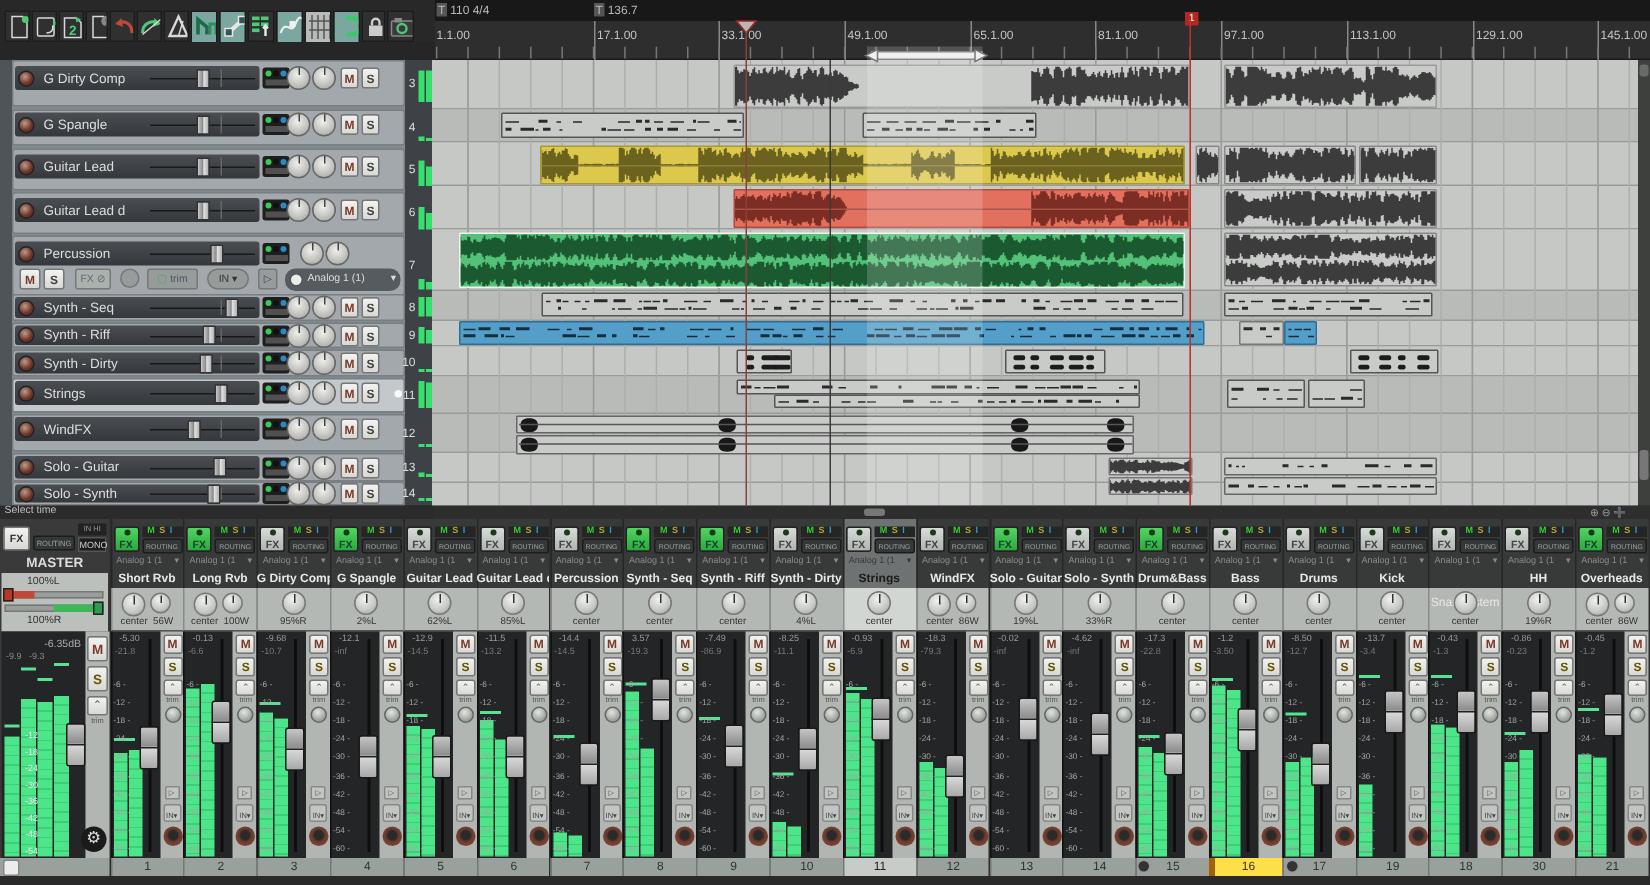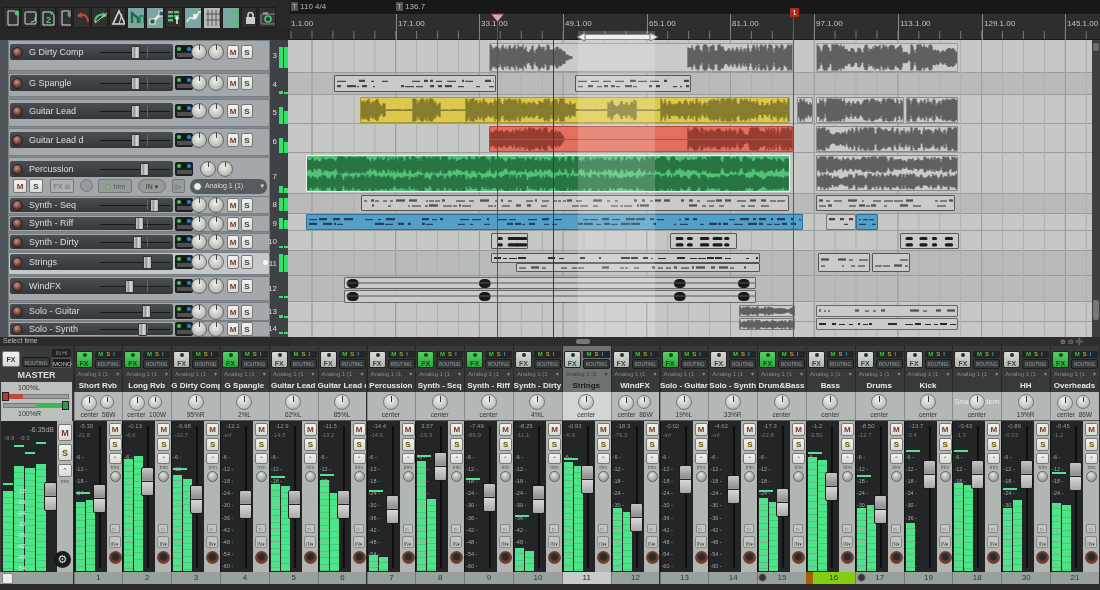--- a/index.html
+++ b/index.html
@@ -1277,21 +1277,21 @@
 <div class="ab btn" style="left:792.1px;top:438px;width:13px;height:13px;font-size:8px;font-weight:bold;line-height:12px;color:#665500">S</div>
 <div class="ab btn" style="left:792.1px;top:453px;width:13px;height:11px;font-size:6px;line-height:10px;color:#555">⌃</div>
 <div class="ab" style="left:792.1px;top:464px;width:13px;height:6px;color:#555;font-size:5px;text-align:center">trim</div>
 <div class="ab" style="left:793.1px;top:471px;width:11px;height:11px;border-radius:50%;background:radial-gradient(circle at 42% 32%,#e2e6e2,#9aa09a 70%);border:1px solid #666"></div>
 <div class="ab" style="left:793.1px;top:524px;width:10px;height:9px;background:#c2c6c2;border:1px solid #888;border-radius:1px;color:#555;font-size:5px;line-height:8px;text-align:center">▷</div>
 <div class="ab" style="left:792.1px;top:536px;width:12px;height:12px;background:#c2c6c2;border:1px solid #888;border-radius:2px;color:#444;font-size:5px;text-align:center;line-height:5px"><br>IN▾</div>
 <div class="ab" style="left:792.1px;top:551px;width:13px;height:13px;border-radius:50%;background:radial-gradient(circle at 50% 45%,#2a2a2a 30%,#6a3a2c 45%,#7c4434 70%,#50302a)"></div>
 <div class="ab" style="left:805.9px;top:346px;width:48.8px;height:46px;background:#383a3a;border-left:1px solid #262626"></div>
 <div class="ab" style="left:805.9px;top:392px;width:48.8px;height:29px;background:#b4b8b4;border-left:1px solid #8a8a8a;border-bottom:1px solid #555"></div>
 <div class="ab" style="left:805.9px;top:421px;width:48.8px;height:151px;background:#232527;border-left:1px solid #111"></div>
-<div class="ab" style="left:805.9px;top:572px;width:48.8px;height:12px;background:#84cc16;border-left:7px solid #a16207;color:#333;font-size:8px;text-align:center;line-height:12px">16</div>
+<div class="ab" style="left:805.9px;top:572px;width:48.8px;height:12px;background:#fde047;border-left:4px solid #a16207;color:#333;font-size:8px;text-align:center;line-height:12px">16</div>
 <div class="ab" style="left:807.9px;top:351px;width:17px;height:17px;background:linear-gradient(#d8dcd8,#b0b4b0);border:1px solid #222;border-radius:2px;font-size:7px;font-weight:bold;color:#444;;text-align:center;line-height:24px">FX</div>
 <div class="ab" style="left:814.9px;top:353px;width:4px;height:4px;border-radius:50%;background:#1a3a1a"></div>
 <div class="ab" style="left:826.9px;top:351px;width:27px;height:7px;font-size:6px;font-weight:bold;color:#3c3;letter-spacing:3px;text-align:center;background:#252525">M<span style="color:#aa3">S</span><span style="color:#39c">I</span></div>
 <div class="ab" style="left:826.9px;top:359px;width:27px;height:10px;font-size:4.6px;line-height:10px;color:#9aa0a0;background:#343838;border:1px solid #1c1c1c;border-radius:2px;text-align:center">ROUTING</div>
 <div class="ab" style="left:806.9px;top:370px;width:46.8px;height:9px;color:#8a8a8a;font-size:6px;padding-left:3px;line-height:9px">Analog 1 (1 <span style="float:right;margin-right:2px">▾</span></div>
 <div class="ab" style="left:805.9px;top:381px;width:48.8px;height:10px;color:#e8e8e8;font-size:8px;font-weight:bold;text-align:center;white-space:nowrap;overflow:hidden">Bass</div>
 <div class="ab" style="left:822.4px;top:394.0px;width:16px;height:16px;border-radius:50%;background:radial-gradient(circle at 42% 32%,#f2f2f0,#c0c4c0 65%,#8a8e8a);border:1px solid #777"></div>
 <div class="ab" style="left:830.4px;top:396.0px;width:1px;height:6px;background:#333"></div>
 <div class="ab" style="left:805.9px;top:411px;width:48.8px;height:8px;color:#333;font-size:6.5px;text-align:center">center</div>
 <div class="ab" style="left:811.9px;top:423px;width:26px;height:8px;color:#999;font-size:6px">-1.2</div>

